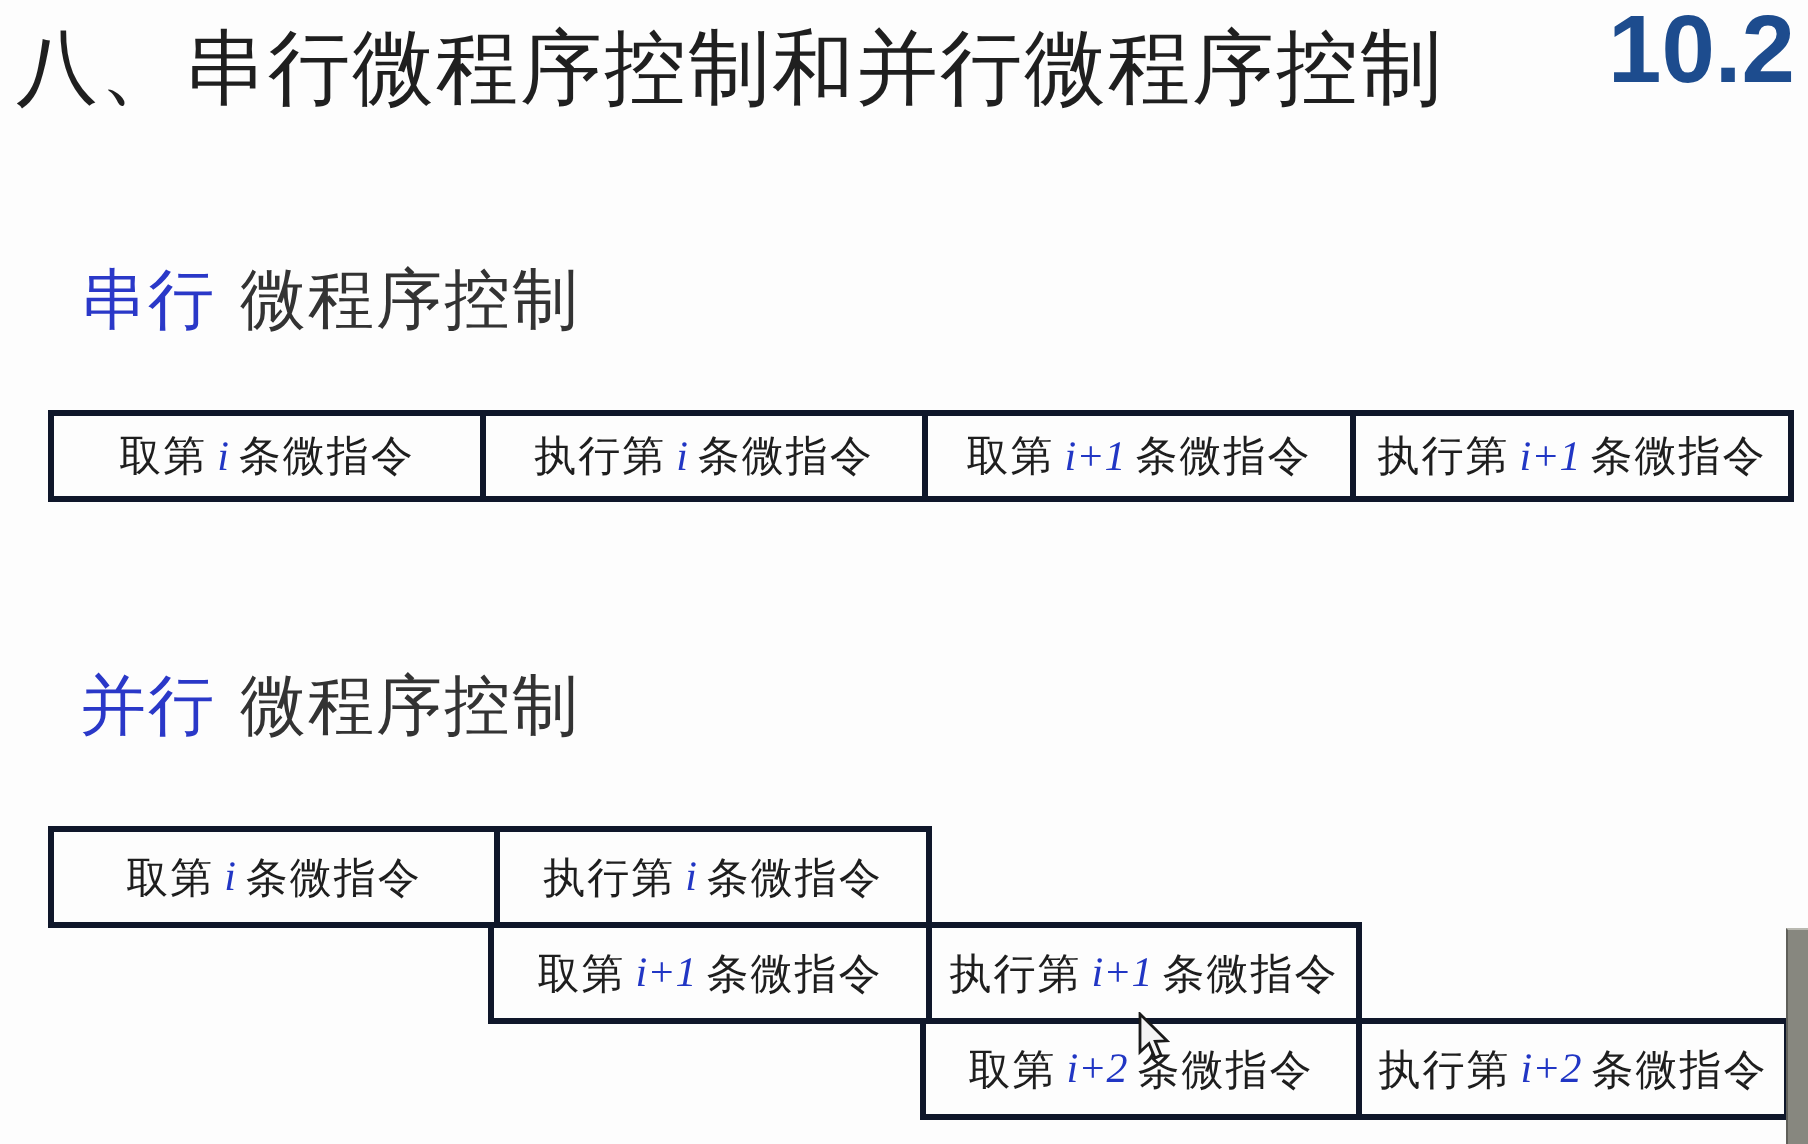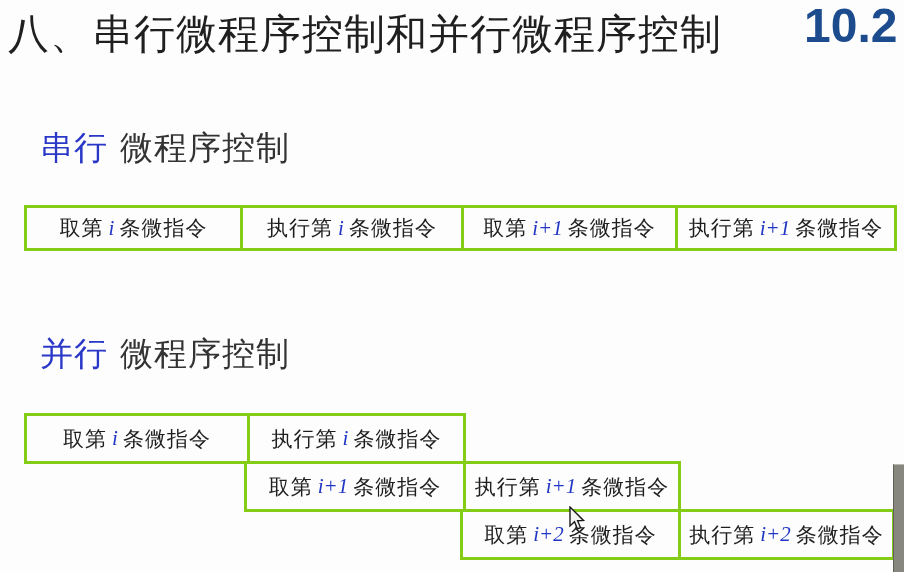--- a/index.html
+++ b/index.html
@@ -21,28 +21,28 @@
     font-family:"Liberation Sans","DejaVu Sans",sans-serif;
     font-weight:bold;font-size:48px;color:#1d4c8e;white-space:nowrap;
   }
 
   
   .section-heading{
     font-size:33px;line-height:40px;white-space:nowrap;color:#333333;
     letter-spacing:1px;
   }
   .section-heading .hl{color:#2a38c8;margin-right:12px;}
-  .heading-serial{left:40px;top:131px;font-family:Liberation Mono, monospace;}
+  .heading-serial{left:40px;top:131px;}
   .heading-parallel{left:40px;top:334px;}
 
   
   .row{display:flex;}
   .cell{
     box-sizing:border-box;
-    border:3px solid #84cc16;
+    border:3px solid #0f172a;
     background:#fdfdfd;
     display:flex;align-items:center;justify-content:center;
     font-size:21px;color:#1e1e1e;white-space:nowrap;
     letter-spacing:1px;
   }
   .cell + .cell{margin-left:-3px;}
   .cell .var{
     font-style:italic;color:#2136c4;margin:0 5px;
     font-family:"Liberation Serif","DejaVu Serif",serif;
     letter-spacing:0;

